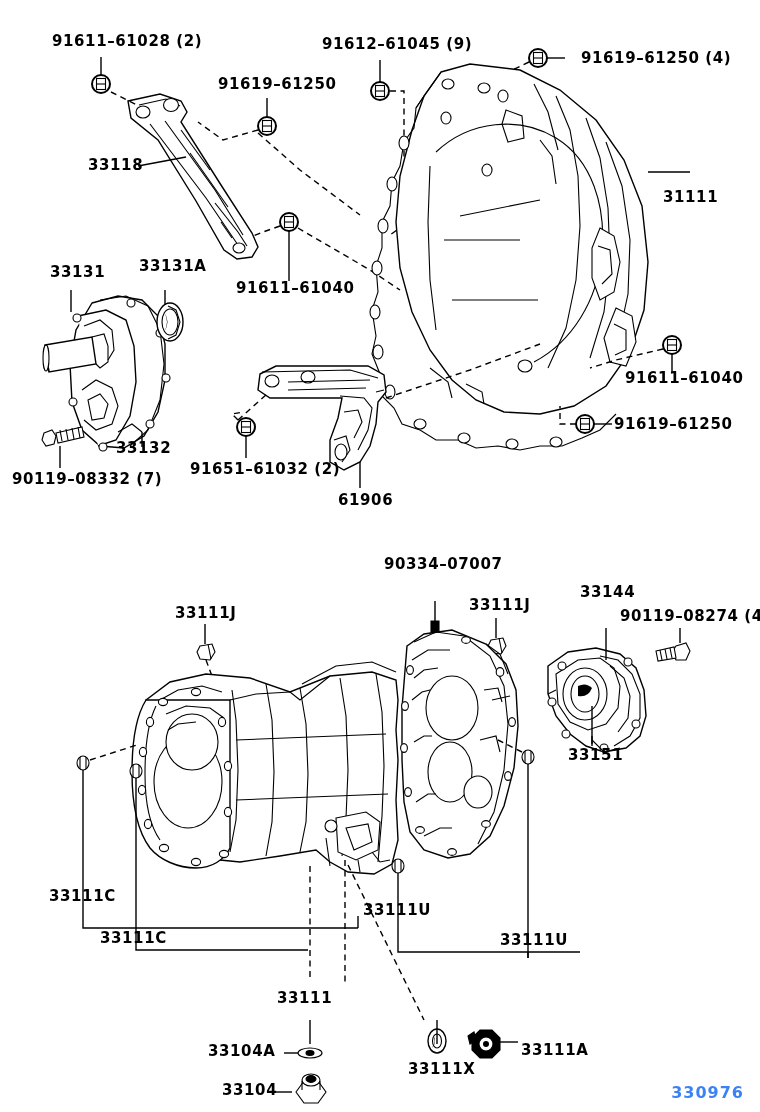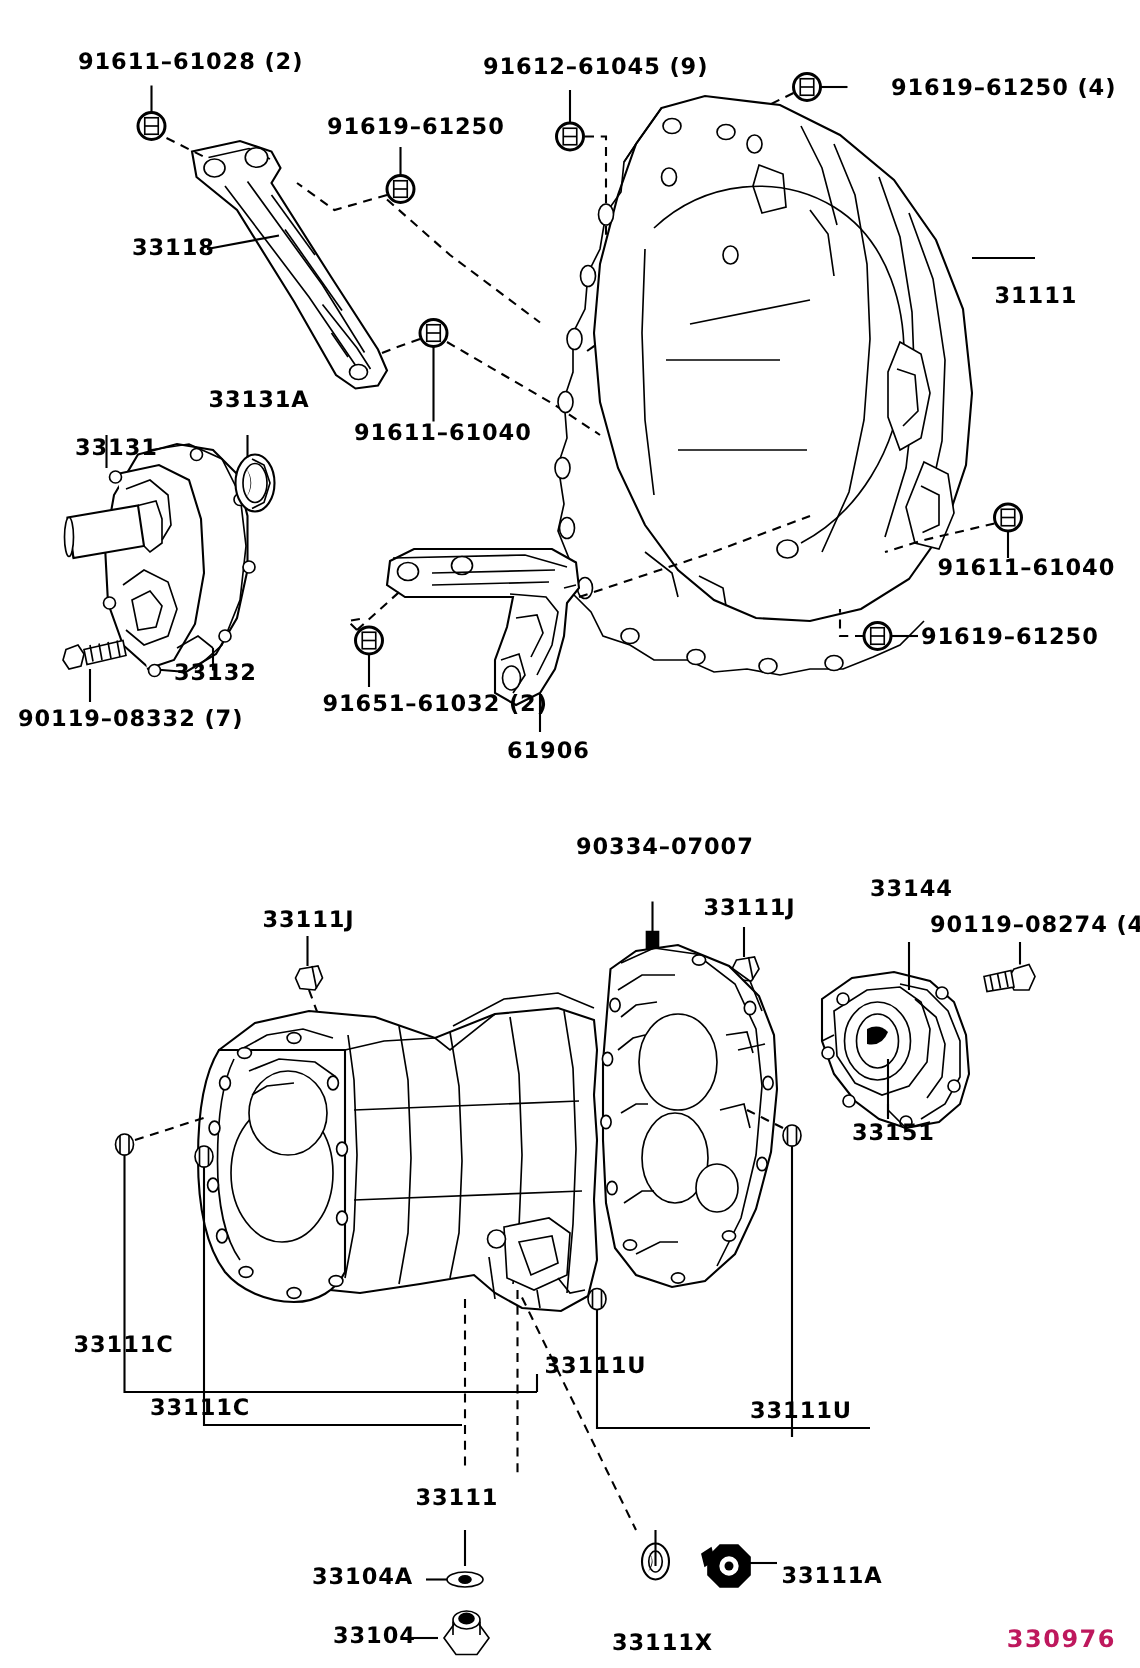--- a/index.html
+++ b/index.html
@@ -29,21 +29,21 @@
     line-height: 1;
   }
   .diagram-id {
     position: absolute;
     right: 16px;
     bottom: 10px;
     font-family: "DejaVu Sans", sans-serif;
     font-weight: bold;
     font-size: 16px;
     letter-spacing: 1px;
-    color: #be185d;
+    color: #3b82f6;
   }
   svg.art {
     position: absolute;
     left: 0;
     top: 0;
     width: 760px;
     height: 1112px;
     pointer-events: none;
   }
   .ln { stroke: #000; fill: none; }
@@ -445,45 +445,45 @@
       <ellipse cx="486" cy="1044" rx="7" ry="7" class="ln w12 fillw"></ellipse>
       <ellipse cx="486" cy="1044" rx="3" ry="3" class="fillk"></ellipse>
       <path class="ln w12 fillk" d="M468 1036 L474 1032 L476 1040 L470 1044 Z"></path>
     </g>
     <line x1="500" y1="1042" x2="518" y2="1042" class="ln w1"></line>
 
   </svg>
 
   <div class="lbl" style="left:52px; top:34px;">91611–61028 (2)</div>
   <div class="lbl" style="left:322px; top:37px;">91612–61045 (9)</div>
-  <div class="lbl" style="left:594px; top:51px;text-align:center;">91619–61250 (4)</div>
+  <div class="lbl" style="left:581px; top:51px;text-align:center;">91619–61250 (4)</div>
   <div class="lbl" style="left:218px; top:77px;">91619–61250</div>
   <div class="lbl" style="left:88px; top:158px;">33118</div>
   <div class="lbl" style="left:663px; top:164px;margin-top:26px;">31111</div>
   <div class="lbl" style="left:236px; top:281px;">91611–61040</div>
-  <div class="lbl" style="left:50px; top:265px;margin-top:26px;">33131</div>
+  <div class="lbl" style="left:50px; top:265px;">33131</div>
   <div class="lbl" style="left:139px; top:259px;">33131A</div>
   <div class="lbl" style="left:116px; top:441px;">33132</div>
   <div class="lbl" style="left:12px; top:472px;">90119–08332 (7)</div>
-  <div class="lbl" style="left:190px; top:462px;margin-left:25px;">91651–61032 (2)</div>
+  <div class="lbl" style="left:190px; top:462px;">91651–61032 (2)</div>
   <div class="lbl" style="left:338px; top:493px;">61906</div>
   <div class="lbl" style="left:625px; top:371px;">91611–61040</div>
   <div class="lbl" style="left:614px; top:417px;">91619–61250</div>
 
   <div class="lbl" style="left:384px; top:557px;">90334–07007</div>
   <div class="lbl" style="left:175px; top:606px;">33111J</div>
   <div class="lbl" style="left:469px; top:598px;">33111J</div>
   <div class="lbl" style="left:580px; top:585px;">33144</div>
   <div class="lbl" style="left:620px; top:609px;">90119–08274 (4)</div>
   <div class="lbl" style="left:568px; top:748px;">33151</div>
   <div class="lbl" style="left:49px; top:889px;">33111C</div>
   <div class="lbl" style="left:100px; top:931px;">33111C</div>
   <div class="lbl" style="left:363px; top:903px;">33111U</div>
   <div class="lbl" style="left:500px; top:933px;">33111U</div>
   <div class="lbl" style="left:277px; top:991px;">33111</div>
   <div class="lbl" style="left:208px; top:1044px;text-align:center;">33104A</div>
   <div class="lbl" style="left:222px; top:1083px;">33104</div>
-  <div class="lbl" style="left:408px; top:1088px;">33111X</div>
+  <div class="lbl" style="left:408px; top:1062px;">33111X</div>
   <div class="lbl" style="left:521px; top:1043px;">33111A</div>
 
   <div class="diagram-id">330976</div>
 
 </div>
 
 </body></html>

